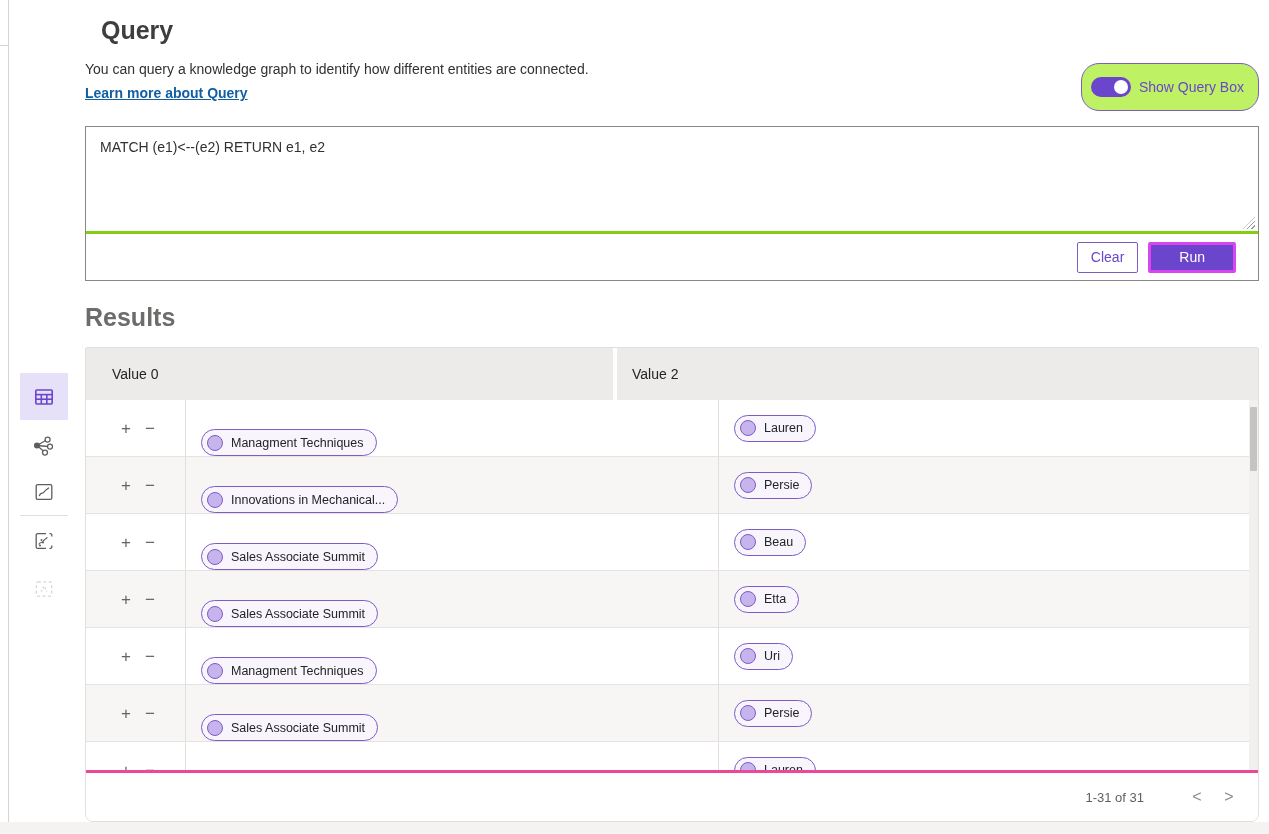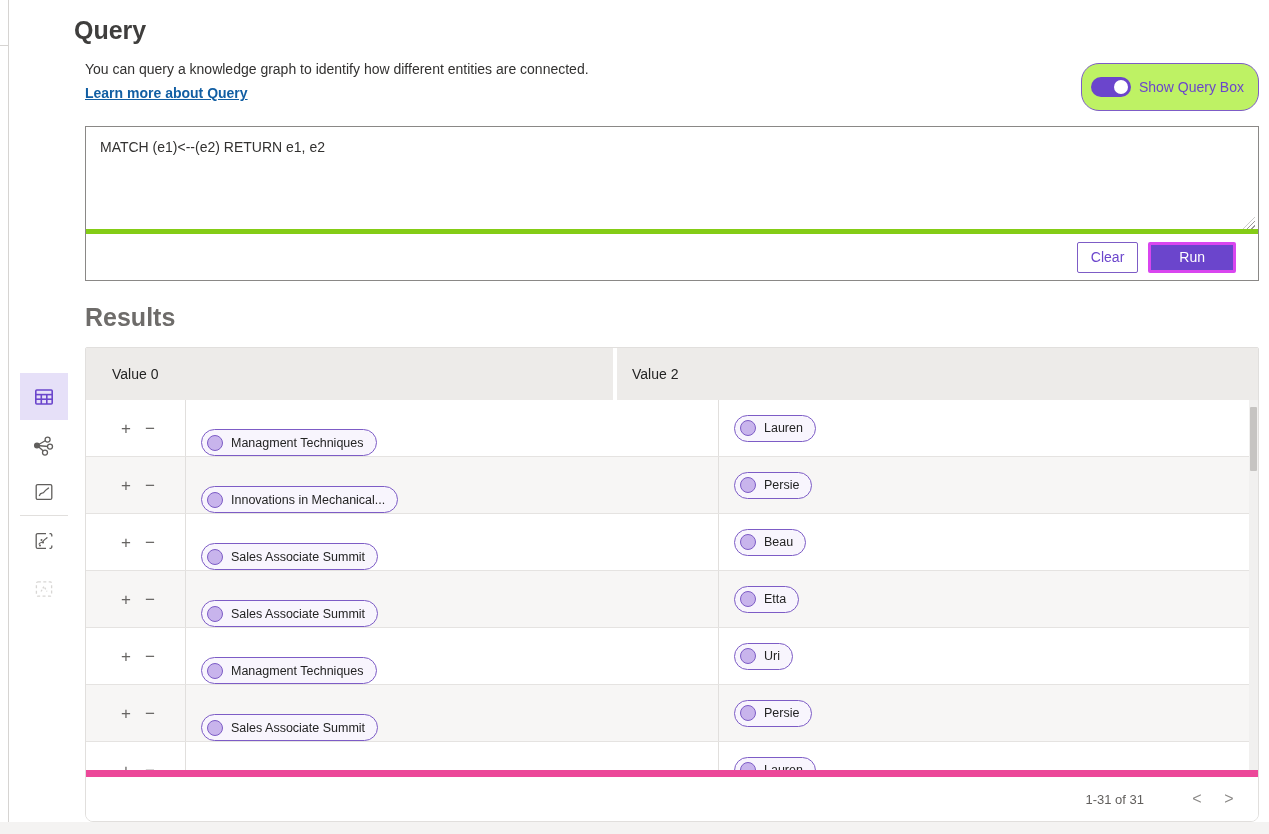--- a/index.html
+++ b/index.html
@@ -5,39 +5,39 @@
   * { margin:0; padding:0; box-sizing:border-box; }
   html,body { width:1269px; height:834px; background:#ffffff; overflow:hidden;
               font-family:"Liberation Sans", sans-serif; color:#323130; }
   body { position:relative; }
 
   
   .left-rail { position:absolute; left:8px; top:0; width:1px; height:834px; background:#d6d4d2; }
   .left-rail-tick { position:absolute; left:0; top:45px; width:8px; height:1px; background:#d6d4d2; }
 
   
-  .page-title { position:absolute; left:74px; top:16px; font-size:25px; font-weight:600; color:#3f3e3d; }
+  .page-title { position:absolute; left:101px; top:16px; font-size:25px; font-weight:600; color:#3f3e3d; }
   .desc { position:absolute; left:85px; top:61px; font-size:14px; color:#323130; }
   .learn-link { position:absolute; left:85px; top:85px; font-size:14px; font-weight:600;
                 color:#115ea3; text-decoration:underline; cursor:pointer; }
 
   
   .toggle-pill { position:absolute; right:10px; top:63px; height:48px; display:flex; align-items:center;
                  gap:8px; padding:0 14px 0 9px; background:#bef264; border:1px solid #7d5cc6;
                  border-radius:18px; cursor:pointer; }
   .toggle-pill .tlabel { font-size:14px; color:#6b45cc; }
   .switch { position:relative; width:40px; height:20px; background:#6b45cc; border-radius:10px; }
   .switch .knob { position:absolute; right:3px; top:3px; width:14px; height:14px; background:#fff; border-radius:50%; }
 
   
   .query-box { position:absolute; left:85px; top:126px; width:1174px; height:155px;
                border:1px solid #8a8886; background:#fff; }
   .query-box textarea { display:block; width:100%; height:107px; border:none; outline:none; resize:none;
                padding:12px 14px; font-family:"Liberation Sans", sans-serif; font-size:14px; color:#323130;
-               border-bottom:5px solid #84cc16; }
+               border-bottom:3px solid #84cc16; }
   .resize-handle { position:absolute; right:3px; top:90px; width:12px; height:12px; cursor:nwse-resize;
                background:repeating-linear-gradient(135deg, transparent 0 2px, #8a8886 2px 3px);
                clip-path:polygon(100% 0, 100% 100%, 0 100%); opacity:.85; }
   .query-footer { height:46px; display:flex; align-items:center; justify-content:flex-end; gap:10px; padding-right:22px; }
   .btn { height:31px; font-size:14px; border-radius:2px; cursor:pointer; font-family:"Liberation Sans", sans-serif; }
   .btn-outline { background:#fff; border:1px solid #7d5cc6; color:#6b45cc; padding:0 13px; }
   .btn-primary { background:#6b45cc; border:3px solid #d946ef; color:#fff; padding:0 28px; }
 
   .results-title { position:absolute; left:85px; top:303px; font-size:25px; font-weight:600; color:#6e6c6a; }
 
@@ -68,21 +68,21 @@
           border:1.5px solid #7d5cc6; border-radius:14px; background:#f8f5fd; cursor:pointer; }
   .chip-dot { width:16px; height:16px; border-radius:50%; background:#c8b4ec; border:1px solid #7d5cc6; }
   .chip-label { font-size:12.5px; color:#242424; white-space:nowrap; }
 
   
   .sb-track { position:absolute; right:0; top:0; width:9px; height:372px; background:#f1f0ef; cursor:pointer; }
   .sb-thumb { position:absolute; left:1px; top:7px; width:7px; height:64px; background:#c6c4c2; border-radius:1px; cursor:grab; }
 
   
   .t-pagination { position:absolute; left:0; bottom:0; width:100%; height:51px; background:#fff;
-                  border-top:7px solid #ec4899; display:flex; align-items:center; justify-content:flex-end;
+                  border-top:3px solid #ec4899; display:flex; align-items:center; justify-content:flex-end;
                   padding-right:16px; }
   .range-label { font-size:13px; color:#605e5c; margin-right:34px; }
   .chev { background:none; border:none; font-size:16px; color:#8a8886; cursor:pointer; width:26px; height:26px;
           line-height:1; margin-left:6px; }
 
   .bottom-strip { position:absolute; left:0; top:822px; width:1269px; height:12px; background:#f4f3f2; }
 
   svg.vicon { display:block; }
 </style>
 </head>

